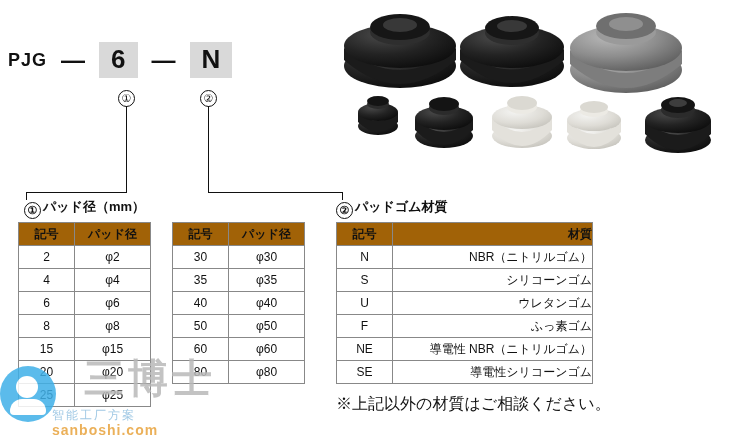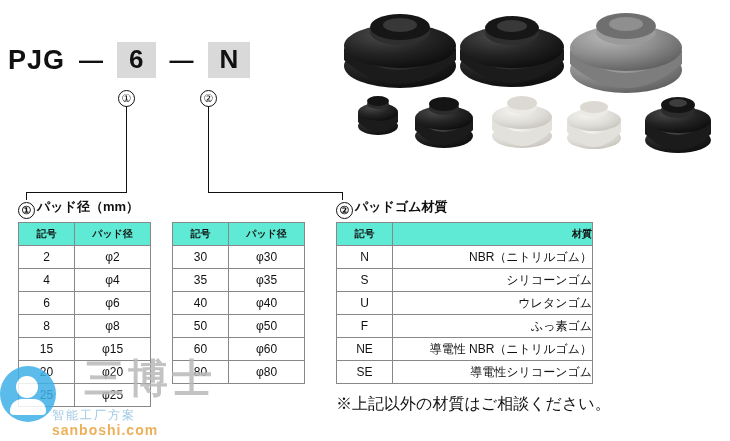--- a/index.html
+++ b/index.html
@@ -14,21 +14,21 @@
   }
 
   
   #code-line {
     position:absolute;
     left:8px; top:42px;
     display:flex;
     align-items:center;
   }
   .code-seg {
-    font-size:27px;
+    font-size:18px;
     font-weight:bold;
     letter-spacing:1px;
     color:#111;
     line-height:1;
   }
   .code-dash {
     font-size:24px;
     font-weight:bold;
     margin:0 14px;
     color:#111;
@@ -81,41 +81,41 @@
   #lead2-d { left:342px; top:192px; width:1px; height:8px; }
 
   
   .sect-head {
     position:absolute;
     font-size:13px;
     font-weight:bold;
     color:#111;
     white-space:nowrap;
   }
-  #head-1 { left:18px;  top:198px; }
+  #head-1 { left:24px;  top:198px; }
   #head-2 { left:336px; top:198px; }
   .sect-head .circnum { margin-right:2px; vertical-align:-3px; }
 
   
   table {
     border-collapse:collapse;
     font-size:12px;
   }
   table th, table td {
     border:1px solid #888;
     text-align:center;
     padding:0;
     height:23px;
     color:#111;
     white-space:nowrap;
   }
   table th {
-    background:#5eead4;
-    font-weight:bold;
-    font-size:10px;
+    background:#a16207;
+    font-weight:bold;
+    font-size:12px;
     margin-left:47px;
   }
   .tbl { position:absolute; }
   #tbl-a { left:18px;  top:222px; }
   #tbl-b { left:172px; top:222px; }
   #tbl-c { left:336px; top:222px; }
 
   #tbl-a th:nth-child(1), #tbl-a td:nth-child(1),
   #tbl-b th:nth-child(1), #tbl-b td:nth-child(1) { width:56px; }
   #tbl-a th:nth-child(2), #tbl-a td:nth-child(2),

